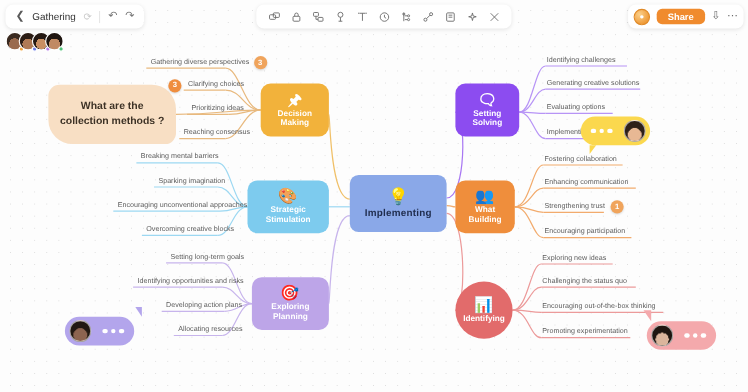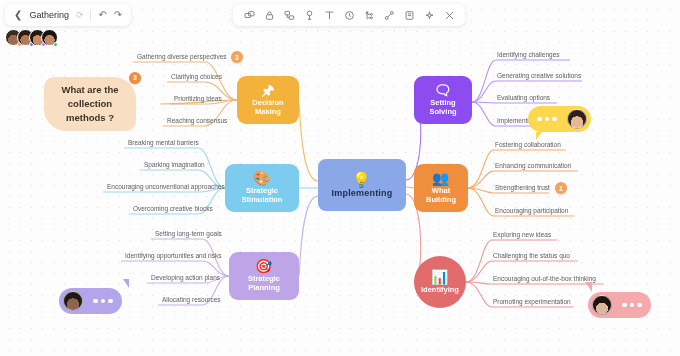--- a/index.html
+++ b/index.html
@@ -72,21 +72,21 @@
   .av-dot {
     position: absolute; right: 0px; bottom: -1px;
     width: 5px; height: 5px; border-radius: 50%;
     border: 1px solid #fff;
   }
 
   
   .node { position: absolute; display: flex; align-items: center; justify-content: center; }
 
   .qnode {
-    left: 44px; top: 77px; width: 92px; height: 54px;
+    left: 44px; top: 77px; width: 116px; height: 54px;
     background: #f8dfc4;
     border-radius: 10px 22px 10px 22px;
     color: #3d3226; font-size: 9.5px; font-weight: bold;
     text-align: center; line-height: 1.45; padding: 0 8px;
   }
   .badge {
     position: absolute;
     width: 12px; height: 12px; border-radius: 50%;
     display: flex; align-items: center; justify-content: center;
     font-size: 7px; color: #fff; font-weight: bold;
@@ -288,20 +288,26 @@
         <path d="M8 2.6 9 6.6 13 7.6 9 8.6 8 12.6 7 8.6 3 7.6 7 6.6z"></path>
       </svg>
     </div>
     <div class="tool">
       <svg width="11" height="11" viewBox="0 0 16 16" fill="none" stroke="#6b6b6b" stroke-width="1.2">
         <path d="M3 3l10 10M13 3 3 13"></path>
       </svg>
     </div>
   </div>
 
+  <div class="topbar-pill" id="rightbar">
+    <span class="coin">●</span>
+    <button class="share-btn">Share</button>
+    <span class="rb-icon">⇩</span>
+    <span class="rb-icon">⋯</span>
+  </div>
 
   <div id="avatars">
     <span class="av-wrap">
       <span class="av" style="background:radial-gradient(circle at 50% 68%, #9a6b4f 0 42%, #3a2a20 43% 100%);"></span>
       <span class="av-dot" style="background:#f0a23a"></span>
     </span>
     <span class="av-wrap">
       <span class="av" style="background:radial-gradient(circle at 50% 68%, #b07a55 0 40%, #2b1c14 41% 100%);"></span>
       <span class="av-dot" style="background:#6b7ce8"></span>
     </span>
@@ -328,21 +334,21 @@
   <div class="node cat" id="cat-decision">
     <span class="glyph">🖈</span>
     <span>Decision Making</span>
   </div>
   <div class="node cat" id="cat-creativity">
     <span class="glyph">🎨</span>
     <span>Strategic Stimulation</span>
   </div>
   <div class="node cat" id="cat-strategic">
     <span class="glyph">🎯</span>
-    <span>Strategic Planning</span>
+    <span>Exploring Planning</span>
   </div>
   <div class="node cat" id="cat-problem">
     <span class="glyph">🗨</span>
     <span>Setting Solving</span>
   </div>
   <div class="node cat" id="cat-team">
     <span class="glyph">👥</span>
     <span>What Building</span>
   </div>
   <div class="node cat" id="cat-innovation">

